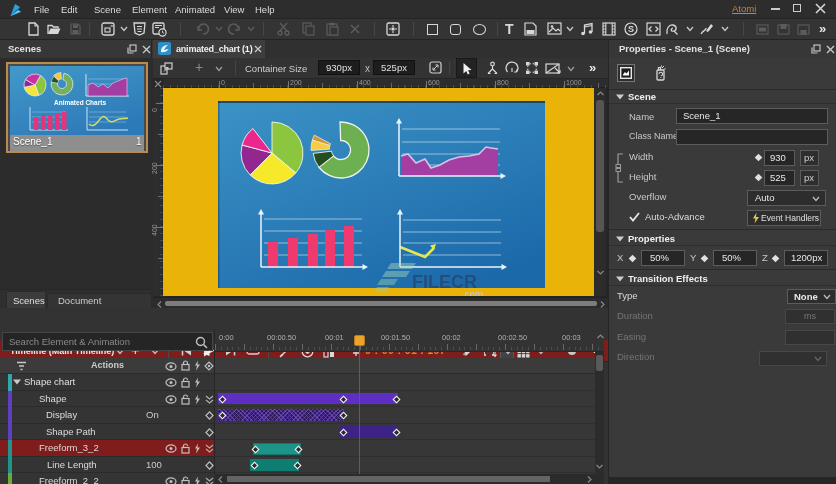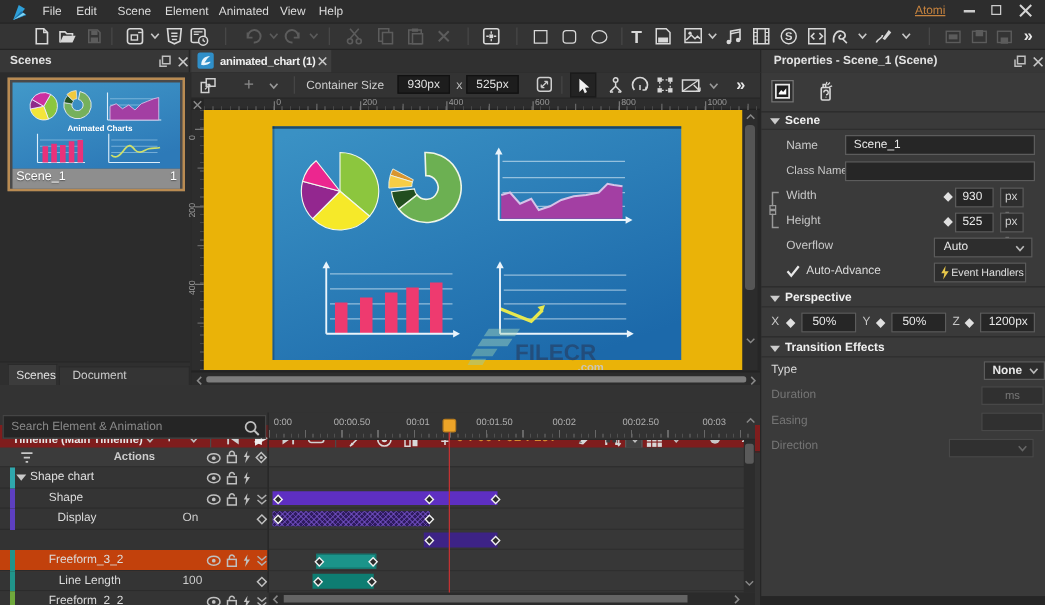--- a/index.html
+++ b/index.html
@@ -539,21 +539,21 @@
   <div class="txt" style="left:36px;top:153px;color:#dadada;">Auto-Advance</div>
   <div class="abs" style="left:138px;top:152px;width:74px;height:16px;background:#2d2d2d;border:1px solid #5c5c5c;color:#e0e0e0;font-size:8.5px;line-height:14px;padding-left:13px;white-space:nowrap;overflow:hidden;">Event Handlers</div>
   <svg style="left:143px;top:154px;" width="8" height="12" viewBox="0 0 8 12">
         <path d="M4.5 0.5 L1 6.5 h2.5 L2.5 11.5 L7 5 H4 Z" fill="#e8c84a"></path>
       </svg>
 
   <div class="abs" style="left:0;top:171px;width:228px;height:1px;background:#2a2a2a;"></div>
   <svg style="left:7px;top:178px;" width="8" height="6" viewBox="0 0 8 6">
         <path d="M0 0.5 h8 L4 5.5 Z" fill="#cccccc"></path>
       </svg>
-  <div class="txt" style="left:19px;top:175px;font-weight:bold;color:#efefef;">Perspective</div>
+  <div class="txt" style="left:19px;top:175px;font-weight:bold;color:#efefef;">Properties</div>
   <div class="abs" style="left:0;top:187px;width:228px;height:1px;background:#2e2e2e;"></div>
 
   <div class="txt" style="left:8px;top:194px;color:#c8c8c8;">X</div>
   <svg style="left:19px;top:196px;" width="9" height="9" viewBox="0 0 9 9">
         <rect x="1.8" y="1.8" width="5.4" height="5.4" fill="#e0e0e0" transform="rotate(45 4.5 4.5)"></rect>
       </svg>
   <div class="abs" style="left:32px;top:192px;width:44px;height:16px;background:#262626;border:1px solid #5c5c5c;color:#e8e8e8;font-size:9.5px;line-height:14px;padding-left:8px;">50%</div>
   <div class="txt" style="left:81px;top:194px;color:#c8c8c8;">Y</div>
   <svg style="left:91px;top:196px;" width="9" height="9" viewBox="0 0 9 9">
         <rect x="1.8" y="1.8" width="5.4" height="5.4" fill="#e0e0e0" transform="rotate(45 4.5 4.5)"></rect>
@@ -760,22 +760,29 @@
       <div class="abs" style="left:215px;top:82.5px;width:389px;height:16.5px;background:#373737;border-bottom:1px solid #2f2f2f;"></div>
       <div class="abs" style="left:0;top:99.0px;width:214px;height:16.5px;background:#343434;border-bottom:1px solid #2b2b2b;">
         <div class="abs" style="left:8px;top:0;width:4px;height:16.5px;background:#5d3fc0;"></div>
         <div class="txt" style="left:46px;top:2px;color:#dcdcdc;">Display</div>
         <div class="txt" style="left:146px;top:2px;color:#cccccc;">On</div>
         <svg style="left:205px;top:4px;" width="9" height="9" viewBox="0 0 9 9">
           <rect x="2" y="2" width="5" height="5" fill="none" stroke="#c0c0c0" stroke-width="1.2" transform="rotate(45 4.5 4.5)"></rect>
         </svg>
       </div>
       <div class="abs" style="left:215px;top:99.0px;width:389px;height:16.5px;background:#373737;border-bottom:1px solid #2f2f2f;"></div>
+      <div class="abs" style="left:0;top:115.5px;width:214px;height:16.5px;background:#343434;border-bottom:1px solid #2b2b2b;">
+        <div class="abs" style="left:8px;top:0;width:4px;height:16.5px;background:#5d3fc0;"></div>
+        <div class="txt" style="left:46px;top:2px;color:#dcdcdc;">Shape Path</div>
+        <svg style="left:205px;top:4px;" width="9" height="9" viewBox="0 0 9 9">
+          <rect x="2" y="2" width="5" height="5" fill="none" stroke="#c0c0c0" stroke-width="1.2" transform="rotate(45 4.5 4.5)"></rect>
+        </svg>
+      </div>
       <div class="abs" style="left:215px;top:115.5px;width:389px;height:16.5px;background:#373737;border-bottom:1px solid #2f2f2f;"></div>
-      <div class="abs" style="left:0;top:132.0px;width:214px;height:16.5px;background:#c2410c;border-bottom:1px solid #2b2b2b;">
+      <div class="abs" style="left:0;top:132.0px;width:214px;height:16.5px;background:#7f1d1d;border-bottom:1px solid #2b2b2b;">
         <div class="abs" style="left:8px;top:0;width:4px;height:16.5px;background:#20948a;"></div>
         <div class="txt" style="left:39px;top:2px;color:#dcdcdc;">Freeform_3_2</div>
         <svg style="left:165px;top:4px;" width="12" height="9" viewBox="0 0 12 9">
           <ellipse cx="6" cy="4.5" rx="5" ry="3.6" fill="none" stroke="#c0c0c0" stroke-width="1.2"></ellipse>
           <circle cx="6" cy="4.5" r="1.5" fill="#c0c0c0"></circle>
         </svg>
         <svg style="left:181px;top:3px;" width="9" height="11" viewBox="0 0 9 11">
           <rect x="1" y="4.5" width="7" height="5.5" fill="none" stroke="#c0c0c0" stroke-width="1.2"></rect>
           <path d="M2.5 4.5 V3 A2 2 0 0 1 6.5 3" fill="none" stroke="#c0c0c0" stroke-width="1.2"></path>
         </svg>

